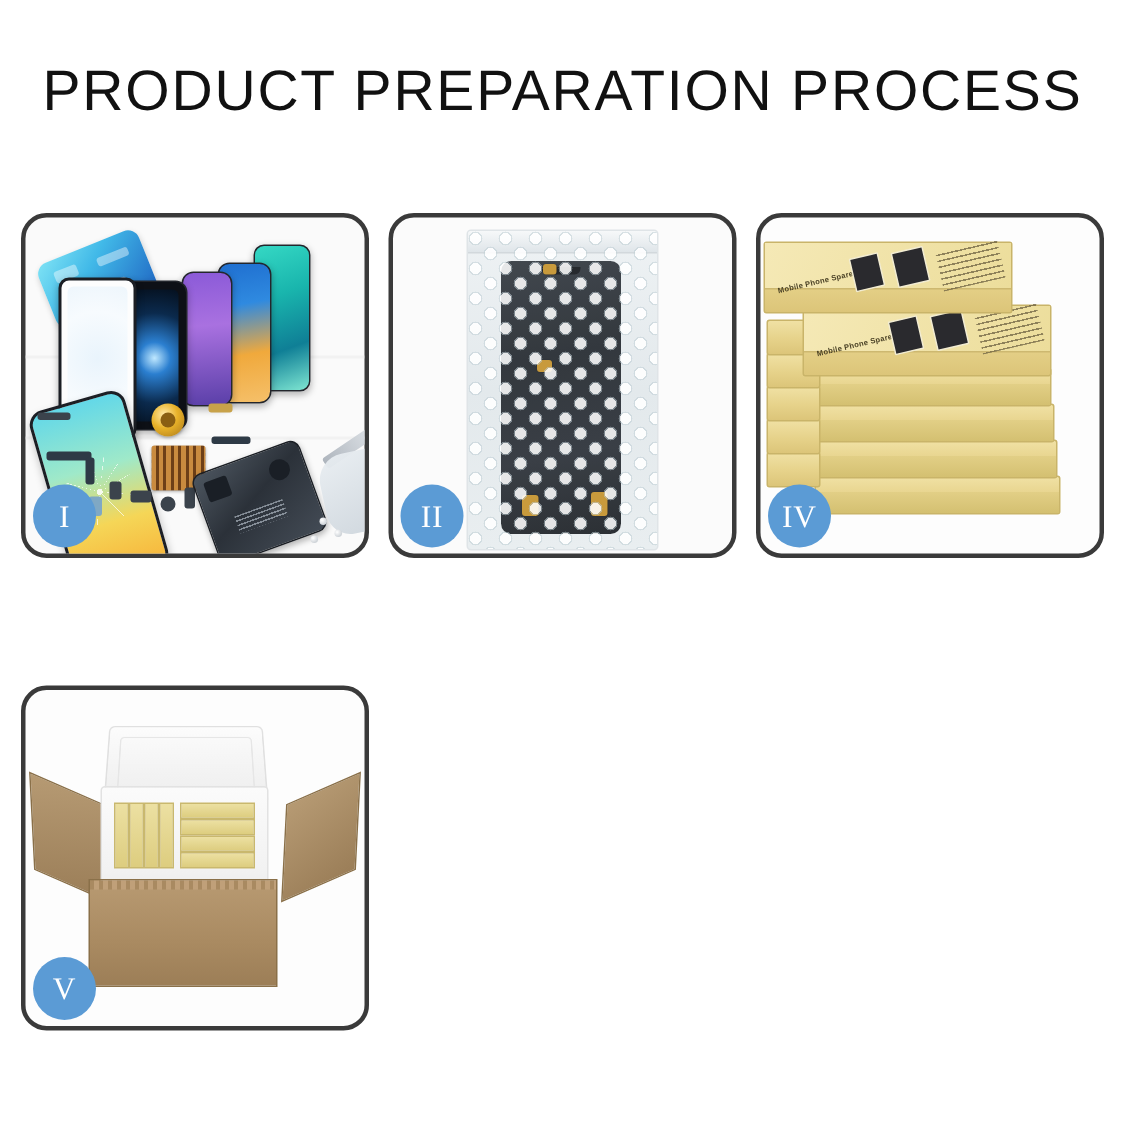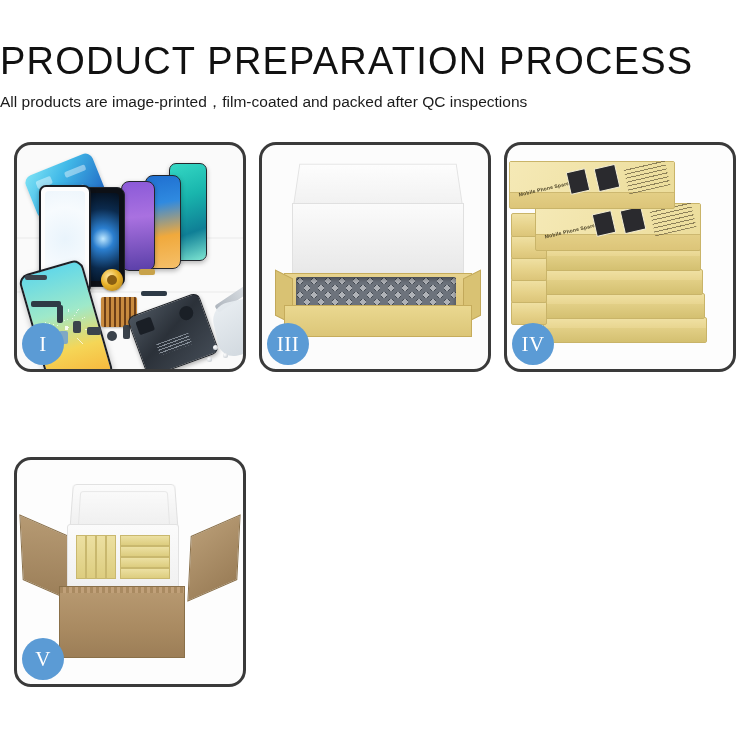--- a/index.html
+++ b/index.html
@@ -4,21 +4,21 @@
 <style>
   html,body{margin:0;padding:0;}
   body{
     width:750px;height:750px;background:#ffffff;
     font-family:"Liberation Sans", sans-serif;
     overflow:hidden;
   }
   .page{position:relative;width:750px;height:750px;}
 
   
-  .header{position:absolute;left:0;top:0;width:750px;text-align:left;}
+  .header{position:absolute;left:0;top:0;width:750px;text-align:center;}
   .title{
     font-size:38px;letter-spacing:1.2px;color:#111;
     font-weight:400;margin-top:42px;line-height:1;
     white-space:nowrap;
   }
   .subtitle{
     font-size:15.5px;color:#1b1b1b;margin-top:14px;line-height:1;
     white-space:nowrap;
   }
 
@@ -306,21 +306,20 @@
   }
   .tape{position:absolute;background:#b99c77;opacity:.9;}
 </style>
 </head>
 <body>
 
 <div class="page">
 
   <div class="header">
     <div class="title">PRODUCT PREPARATION PROCESS</div>
-    <div class="subtitle">All products are image-printed，film-coated and packed after QC inspections</div>
   </div>
 
   <div class="grid">
 
     <div class="panel p1">
       <div class="scene">
         <div class="strip" style="top:92px;height:2px;"></div>
         <div class="strip" style="top:146px;height:2px;"></div>
 
         <div class="blue-plate">
@@ -363,34 +362,37 @@
 
         <div class="tweezers"></div>
         <div class="hand"></div>
         <div class="screw" style="left:196px;top:200px;"></div>
         <div class="screw" style="left:206px;top:208px;"></div>
         <div class="screw" style="left:190px;top:212px;"></div>
       </div>
       <div class="badge">I</div>
     </div>
 
-
-    <div class="panel p3">
+    <div class="panel p2">
       <div class="scene">
-        <div class="lid-back"></div>
-        <div class="lid-front"></div>
-        <div class="tray">
-          <div class="flapL"></div>
-          <div class="flapR"></div>
-        </div>
-        <div class="dark-wrap"></div>
-        <div class="tray-front"></div>
+        <div class="bag">
+          <div class="seal"></div>
+          <div class="inner-screen">
+            <div class="notch"></div>
+          </div>
+          <div class="conn" style="left:50px;top:22px;width:9px;height:7px;"></div>
+          <div class="conn" style="left:46px;top:86px;width:10px;height:8px;"></div>
+          <div class="conn" style="left:36px;top:176px;width:11px;height:14px;"></div>
+          <div class="conn" style="left:82px;top:174px;width:11px;height:16px;"></div>
+          <div class="bubbles"></div>
+        </div>
       </div>
-      <div class="badge">III</div>
+      <div class="badge">II</div>
     </div>
+
 
     <div class="panel p4">
       <div class="scene">
         <div class="stack">
 
           <div class="sbox" style="left:36px;top:172px;width:162px;height:24px;">
               <div class="side"></div>
             </div>
           <div class="sbox" style="left:34px;top:148px;width:162px;height:24px;">
               <div class="side"></div>

